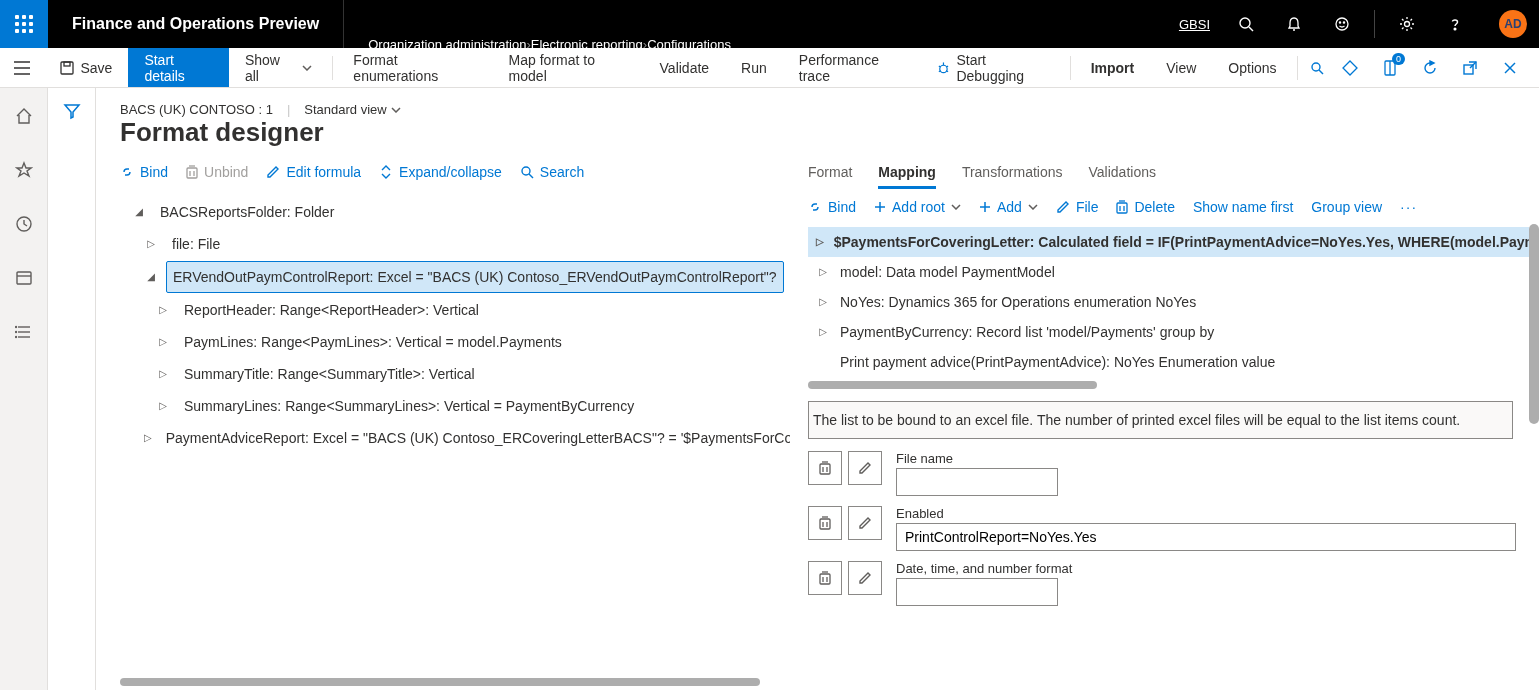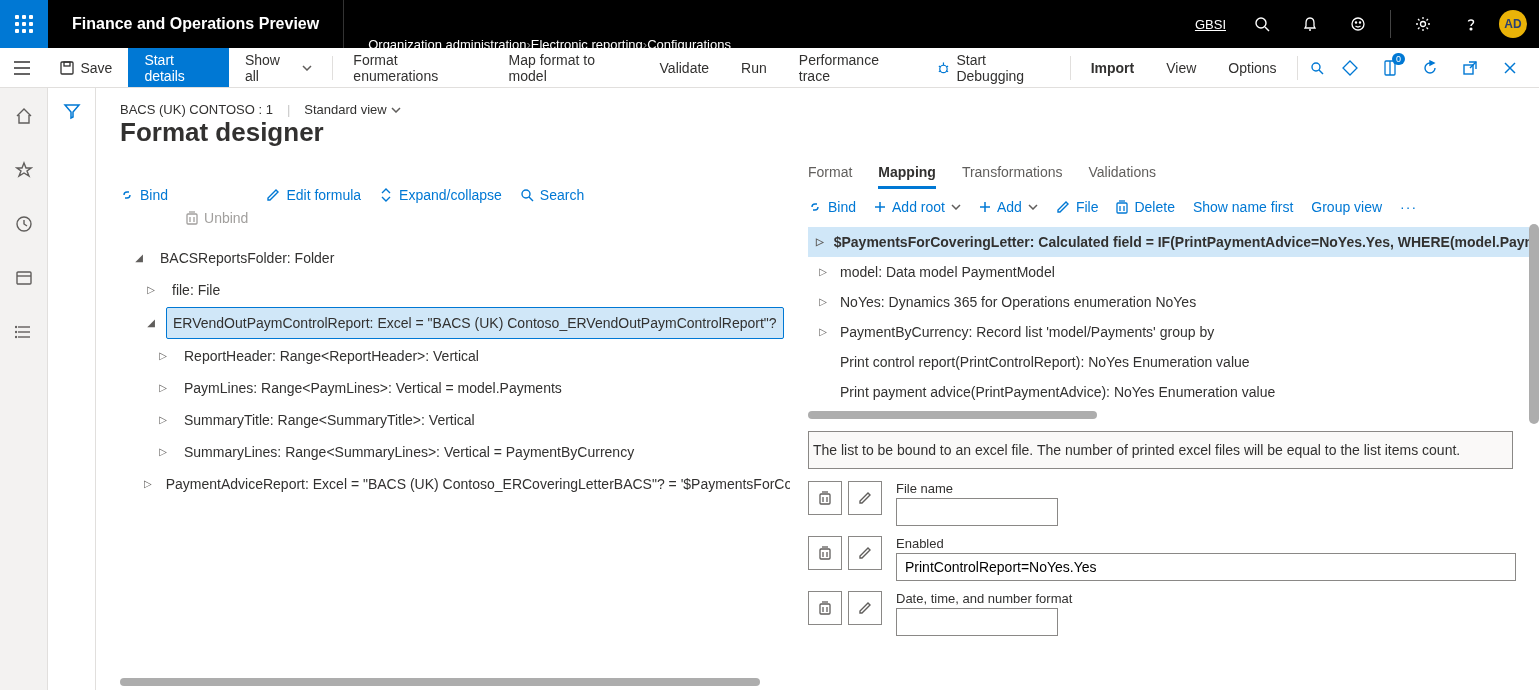--- a/index.html
+++ b/index.html
@@ -69,28 +69,28 @@
       display: flex;
       align-items: center;
       justify-content: center;
       cursor: pointer;
     }
     .top-divider { width: 1px; height: 28px; background: #444; margin: 0 4px; }
     .avatar {
       width: 28px;
       height: 28px;
       border-radius: 50%;
-      background: #eab308;
+      background: #f97316;
       color: #2a4073;
       display: flex;
       align-items: center;
       justify-content: center;
       font-size: 12px;
       font-weight: 600;
-      margin-left: 0;
+      margin-left: 16px;
     }
 
     .action-bar {
       display: flex;
       align-items: center;
       height: 40px;
       background: #fff;
       border-bottom: 1px solid #e1dfdd;
     }
     .hamburger {
@@ -234,21 +234,21 @@
       padding-bottom: 16px;
     }
     .toolbar-btn {
       display: flex;
       align-items: center;
       gap: 6px;
       color: #0078d4;
       cursor: pointer;
       font-size: 14px;
     }
-    .toolbar-btn.disabled { color: #a19f9d; cursor: default; margin-top: 46px; }
+    .toolbar-btn.disabled { color: #a19f9d; cursor: default; }
 
     .right-tabs {
       display: flex;
       gap: 26px;
       font-size: 14px;
       padding-bottom: 10px;
     }
     .right-tab { cursor: pointer; color: #605e5c; padding-bottom: 6px; }
     .right-tab.active {
       color: #323130;
@@ -758,23 +758,20 @@
             <span class="tree-toggle">▷</span>
             <span>model: Data model PaymentModel</span>
           </div>
           <div class="mapping-row">
             <span class="tree-toggle">▷</span>
             <span>NoYes: Dynamics 365 for Operations enumeration NoYes</span>
           </div>
           <div class="mapping-row">
             <span class="tree-toggle">▷</span>
             <span>PaymentByCurrency: Record list 'model/Payments' group by</span>
-          </div>
-          <div class="mapping-row no-toggle">
-            <span>Print control report(PrintControlReport): NoYes Enumeration value</span>
           </div>
           <div class="mapping-row no-toggle">
             <span>Print payment advice(PrintPaymentAdvice): NoYes Enumeration value</span>
           </div>
         </div>
         <div class="hscroll hscroll-short"></div>
 
         <div class="desc-box">The list to be bound to an excel file. The number of printed excel files will be equal to the list items count.</div>
 
         <div class="field-rows">

